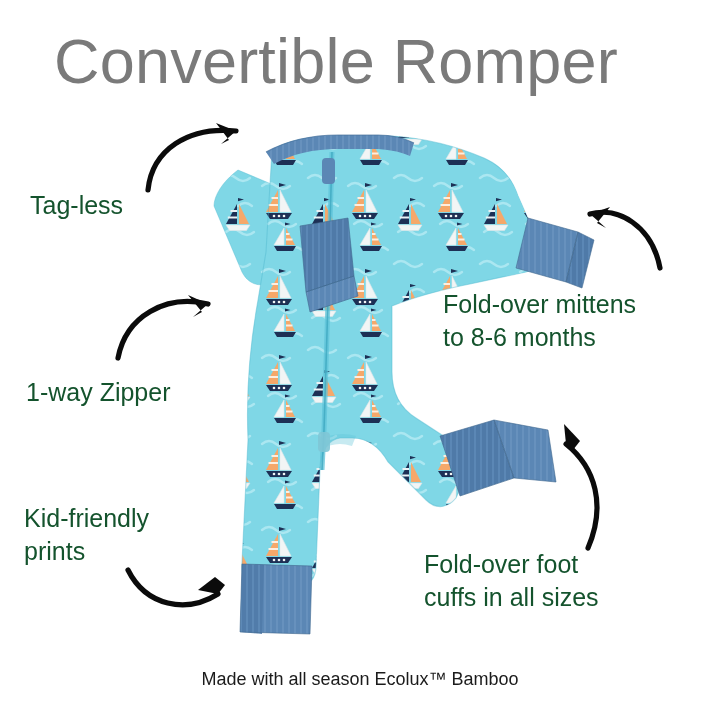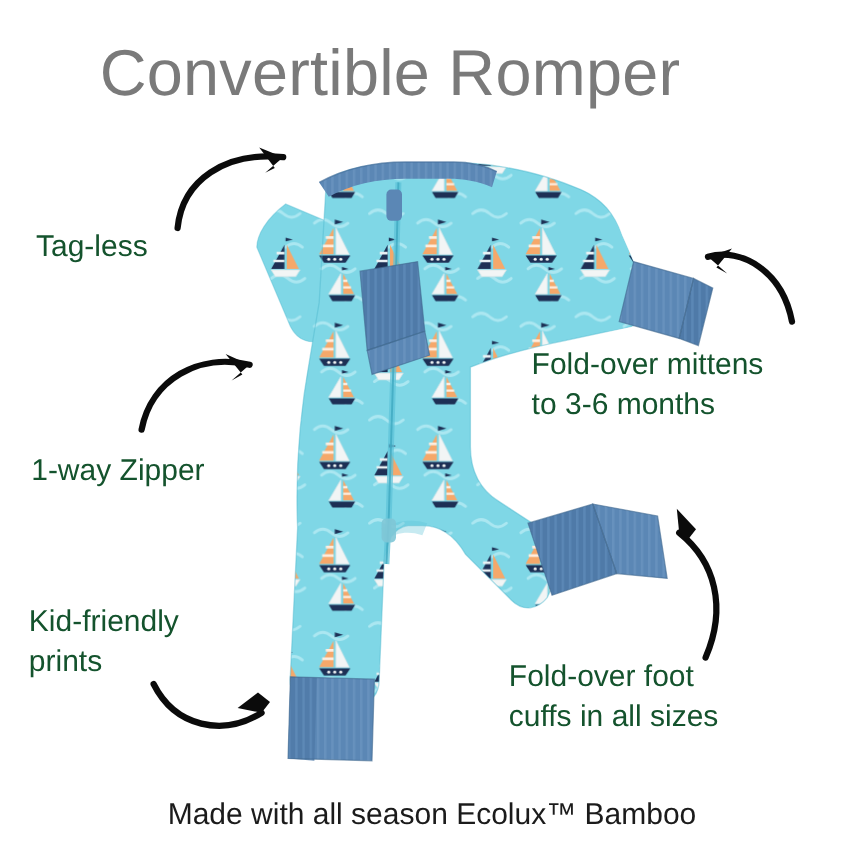--- a/index.html
+++ b/index.html
@@ -24,26 +24,27 @@
     background: #ffffff;
   }
 
   
   .title {
     position: absolute;
     left: 0;
     top: 30px;
     width: 650px;
     text-align: center;
-    font-size: 54px;
+    font-size: 63px;
     line-height: 62px;
     font-weight: 300;
     letter-spacing: 0.2px;
     color: #7a7a7a;
     white-space: nowrap;
+    padding-left: 11px;
   }
 
   
   .callout {
     position: absolute;
     color: #14532d;
     font-size: 25px;
     line-height: 33px;
     font-weight: 400;
     text-align: left;
@@ -55,21 +56,21 @@
   .callout.mittens      { left: 443px; top: 288px; width: 262px; }
   .callout.footcuffs    { left: 424px; top: 548px; width: 250px; }
 
   
   .footer {
     position: absolute;
     left: 0;
     top: 663px;
     width: 720px;
     text-align: center;
-    font-size: 25px;
+    font-size: 18px;
     line-height: 32px;
     color: #1b1b1b;
     font-weight: 400;
     white-space: nowrap;
   }
 
   
   #arrows, #garment {
     position: absolute;
     left: 0;
@@ -284,20 +285,20 @@
   </svg>
 
   <div class="callout tagless">Tag-less</div>
 
   <div class="callout zipper">1-way Zipper</div>
 
   <div class="callout prints">Kid-friendly
 prints</div>
 
   <div class="callout mittens">Fold-over mittens
-to 3-6 months</div>
+to 8-6 months</div>
 
   <div class="callout footcuffs">Fold-over foot
 cuffs in all sizes</div>
 
   <div class="footer">Made with all season Ecolux™ Bamboo</div>
 
 </div>
 
 </body></html>

